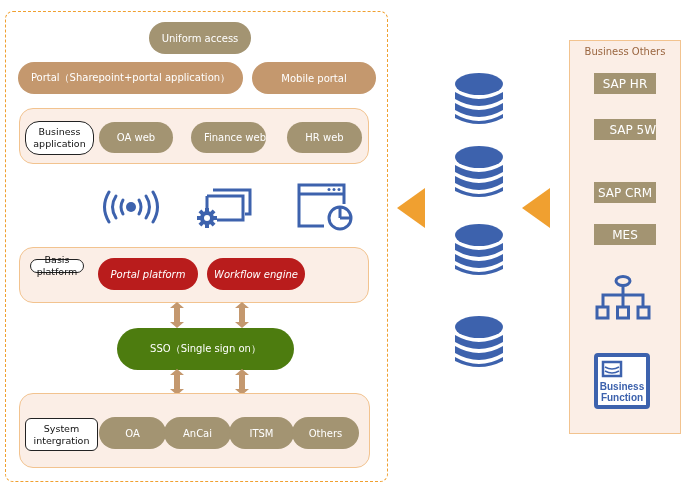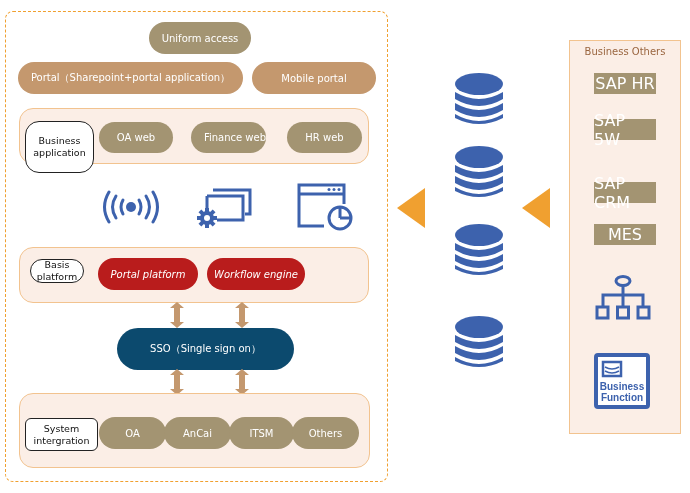--- a/index.html
+++ b/index.html
@@ -3,45 +3,45 @@
 <meta charset="utf-8">
 <style>
   html,body{margin:0;padding:0;background:#ffffff;}
   body{width:690px;height:493px;position:relative;overflow:hidden;font-family:"DejaVu Sans",sans-serif;}
   .abs{position:absolute;box-sizing:border-box;}
   .outer{left:5px;top:11px;width:383px;height:471px;border:1.5px dashed #f0a030;border-radius:8px;}
   .pill{display:flex;align-items:center;justify-content:center;color:#ffffff;font-size:10px;border-radius:16px;white-space:nowrap;}
   .gold{background:#a39472;}
   .tan{background:#c4986e;}
   .brown{background:#b91c1c;font-style:italic;}
-  .mauve{background:#0c4a6e;}
+  .mauve{background:#4d7c0f;}
   .band{background:#fbeee6;border:1px solid #f2c38f;border-radius:14px;}
   .tag{background:#ffffff;border:1px solid #222;border-radius:14px;color:#111;font-size:9.5px;text-align:center;line-height:12px;display:flex;align-items:center;justify-content:center;}
   .bm{left:569px;top:40px;width:112px;height:394px;background:#fbeee6;border:1px solid #f2c38f;}
   .bm-title{left:569px;top:46px;width:112px;text-align:center;color:#9a6640;font-size:10px;}
-  .bm-item{left:594px;width:62px;height:21px;background:#a39472;color:#ffffff;font-size:16px;display:flex;align-items:center;justify-content:center;}
+  .bm-item{left:594px;width:62px;height:21px;background:#a39472;color:#ffffff;font-size:12px;display:flex;align-items:center;justify-content:center;}
   svg{display:block;}
 </style>
 </head>
 <body>
 
 <div class="abs outer"></div>
 
 <div class="abs pill gold" style="left:149px;top:22px;width:102px;height:32px;">
     <span>Uniform access</span>
   </div>
 <div class="abs pill tan" style="left:18px;top:62px;width:225px;height:32px;">
     <span>Portal（Sharepoint+portal application）</span>
   </div>
 <div class="abs pill tan" style="left:252px;top:62px;width:124px;height:32px;">
     <span>Mobile portal</span>
   </div>
 
 <div class="abs band" style="left:19px;top:108px;width:350px;height:56px;"></div>
-<div class="abs tag" style="left:25px;top:121px;width:69px;height:52px;">
+<div class="abs tag" style="left:25px;top:121px;width:69px;height:34px;">
     <span>Business application</span>
   </div>
 <div class="abs pill gold" style="left:99px;top:122px;width:74px;height:31px;">
     <span>OA web</span>
   </div>
 <div class="abs pill gold" style="left:191px;top:122px;width:75px;height:31px;justify-content:flex-end;">
     <span>Finance web</span>
   </div>
 <div class="abs pill gold" style="left:287px;top:122px;width:75px;height:31px;">
     <span>HR web</span>
@@ -86,21 +86,21 @@
       <circle cx="33" cy="7.5" r="1.5"></circle>
         <circle cx="38" cy="7.5" r="1.5"></circle>
         <circle cx="43" cy="7.5" r="1.5"></circle>
     </g>
     <circle cx="44" cy="36" r="11" fill="#ffffff" stroke="#3d62ad" stroke-width="3"></circle>
     <path d="M44 36 V26 M44 36 H54" stroke="#3d62ad" stroke-width="3" fill="none"></path>
   </svg>
 </div>
 
 <div class="abs band" style="left:19px;top:247px;width:350px;height:56px;"></div>
-<div class="abs tag" style="left:30px;top:259px;width:54px;height:24px;">
+<div class="abs tag" style="left:30px;top:259px;width:54px;height:14px;">
     <span>Basis platform</span>
   </div>
 <div class="abs pill brown" style="left:98px;top:258px;width:100px;height:32px;">
     <span>Portal platform</span>
   </div>
 <div class="abs pill brown" style="left:207px;top:258px;width:98px;height:32px;">
     <span>Workflow engine</span>
   </div>
 
 <div class="abs" style="left:170px;top:302px;width:14px;height:26px;">

